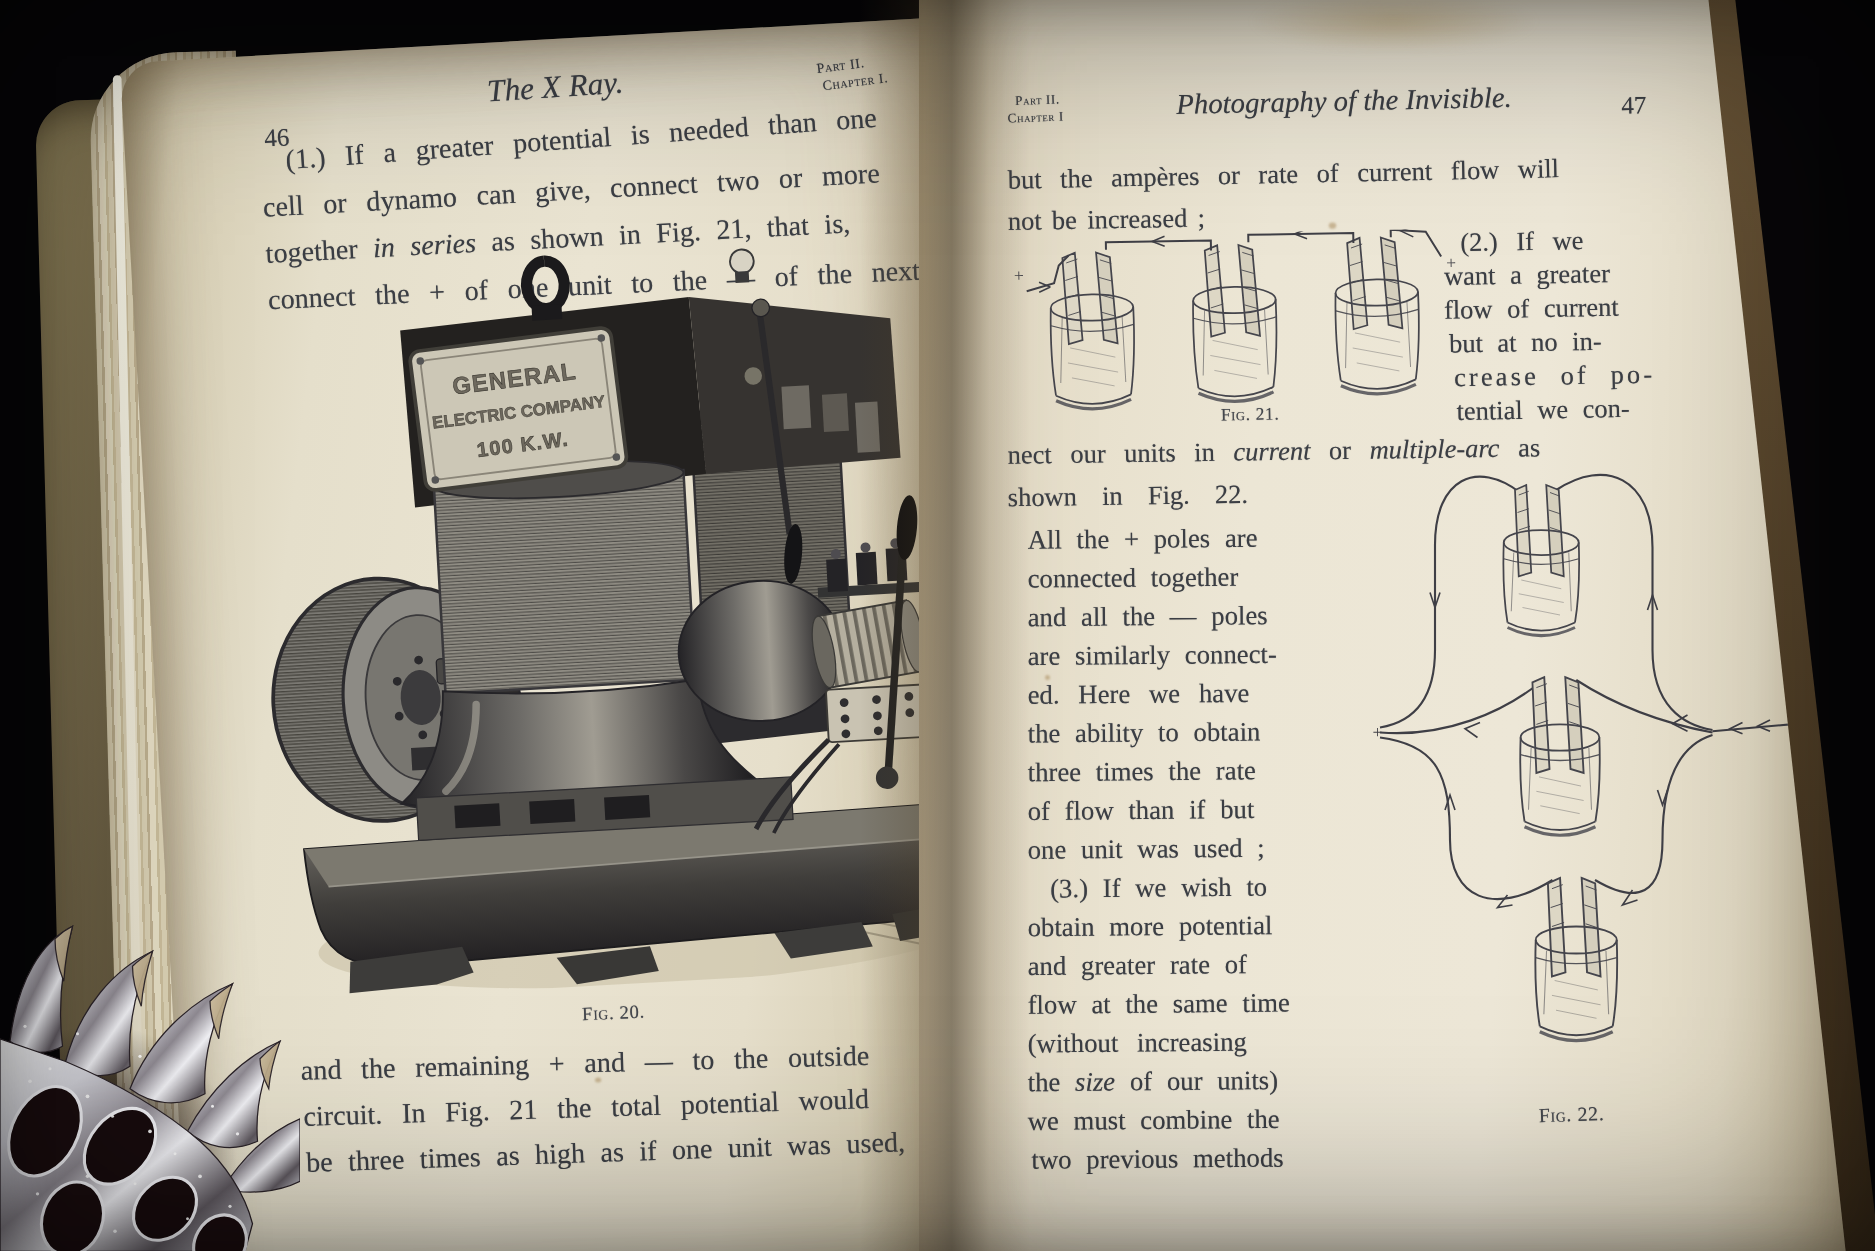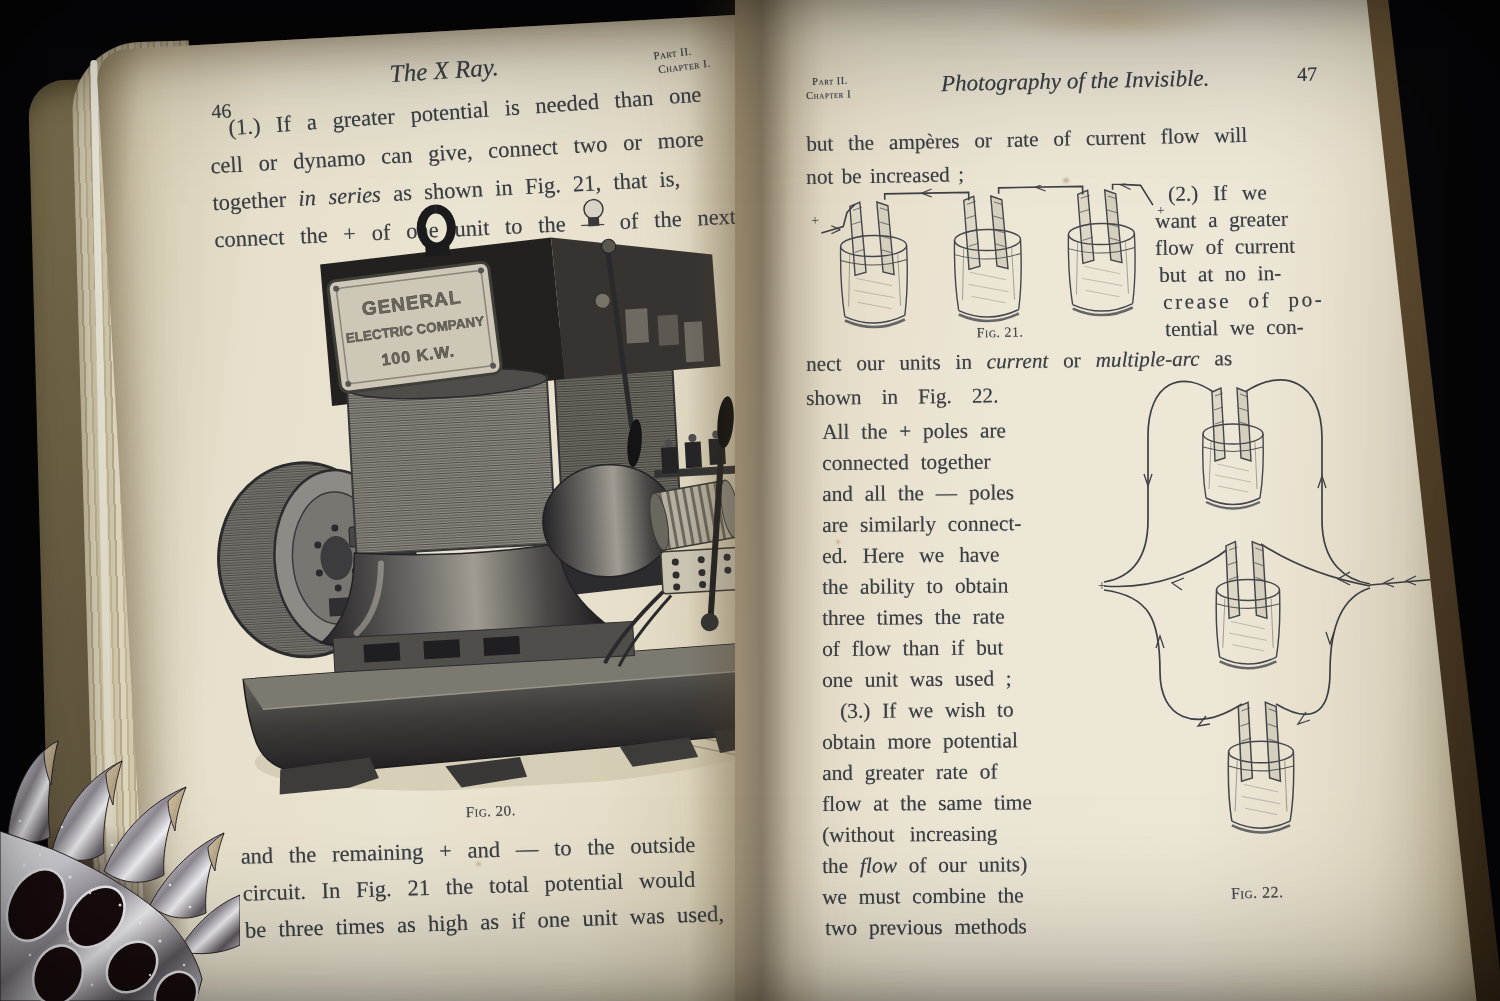--- a/index.html
+++ b/index.html
@@ -223,21 +223,21 @@
 
     <div class="l lp w3" style="left:100px;top:800px;transform:rotate(1.7deg);">and the remaining + and — to the outside</div>
     <div class="l lp w3" style="left:100px;top:837px;transform:rotate(1.4deg);">circuit. In Fig. 21 the total potential would</div>
     <div class="l lp w2" style="left:100px;top:874px;transform:rotate(1.2deg);">be three times as high as if one unit was used,</div>
   </div>
 
   <div class="page page-right">
     <div class="l sc" style="left:77px;top:82px;font-size:10.5px;transform:rotate(-2deg);">Part II.</div>
     <div class="l sc" style="left:71px;top:96px;font-size:10.5px;transform:rotate(-2deg);">Chapter I</div>
     <div class="l it" style="left:165px;top:78px;width:350px;text-align:center;font-size:23px;transform:rotate(-1.2deg);">Photography of the Invisible.</div>
-    <div class="l" style="left:562px;top:69px;font-size:20px;transform:rotate(-1deg);">47</div>
+    <div class="l" style="left:562px;top:80px;font-size:20px;transform:rotate(-1deg);">47</div>
 
     <div class="l rp w3" style="left:71px;top:138px;transform:rotate(-1.2deg);">but the ampères or rate of current flow will</div>
     <div class="l rp w1" style="left:71px;top:171px;transform:rotate(-1deg);">not be increased ;</div>
 
     <svg class="abs" style="left:75px;top:192px;transform:rotate(-1deg);" width="360" height="165" viewBox="0 0 360 165">
       <defs>
         <g id="jarA" stroke="#45454c" stroke-width="1.4" fill="none">
           <polygon points="-23,-40 -13,-44 -8,26 -19,29" fill="#ddd7c5"></polygon>
           <path d="M-20,-36 l9,-3 M-21,-22 l10,-3 M-20,-8 l10,-3 M-19,6 l10,-3" stroke-width=".7"></path>
           <polygon points="4,-44 15,-40 20,29 9,26" fill="#d5cfbd"></polygon>
@@ -286,21 +286,21 @@
     <div class="l c3f w3" style="left:87px;top:550px;transform:rotate(-.5deg);">ed. Here we have</div>
     <div class="l c3f w2" style="left:87px;top:581px;transform:rotate(-.5deg);">the ability to obtain</div>
     <div class="l c3f w2" style="left:87px;top:612px;transform:rotate(-.5deg);">three times the rate</div>
     <div class="l c3f w2" style="left:87px;top:643px;transform:rotate(-.5deg);">of flow than if but</div>
     <div class="l c3f w2" style="left:87px;top:674px;transform:rotate(-.5deg);">one unit was used ;</div>
     <div class="l c3f w2" style="left:105px;top:705px;transform:rotate(-.5deg);">(3.) If we wish to</div>
     <div class="l c3f w2" style="left:87px;top:736px;transform:rotate(-.5deg);">obtain more potential</div>
     <div class="l c3f w2" style="left:87px;top:767px;transform:rotate(-.5deg);">and greater rate of</div>
     <div class="l c3f w2" style="left:87px;top:798px;transform:rotate(-.5deg);">flow at the same time</div>
     <div class="l c3f w3" style="left:87px;top:829px;transform:rotate(-.5deg);">(without increasing</div>
-    <div class="l c3f w2" style="left:87px;top:860px;transform:rotate(-.5deg);"><span>the </span><span class="it">flow</span><span> of our units)</span></div>
+    <div class="l c3f w2" style="left:87px;top:860px;transform:rotate(-.5deg);"><span>the </span><span class="it">size</span><span> of our units)</span></div>
     <div class="l c3f w2" style="left:87px;top:891px;transform:rotate(-.5deg);">we must combine the</div>
     <div class="l c3f w2" style="left:90px;top:922px;transform:rotate(-.5deg);">two previous methods</div>
 
     <svg class="abs" style="left:363px;top:378px;" width="380" height="510" viewBox="0 0 380 510">
       <defs>
         <g id="jarB" stroke="#45454c" stroke-width="1.4" fill="none">
           <polygon points="-21,-42 -12,-46 -8,24 -18,27" fill="#ddd7c5"></polygon>
           <path d="M-18,-38 l8,-3 M-19,-24 l9,-3 M-18,-10 l9,-3" stroke-width=".7"></path>
           <polygon points="4,-46 14,-42 18,27 8,24" fill="#d5cfbd"></polygon>
           <path d="M7,-40 l8,3 M6,-26 l9,3 M7,-12 l9,3" stroke-width=".7"></path>

